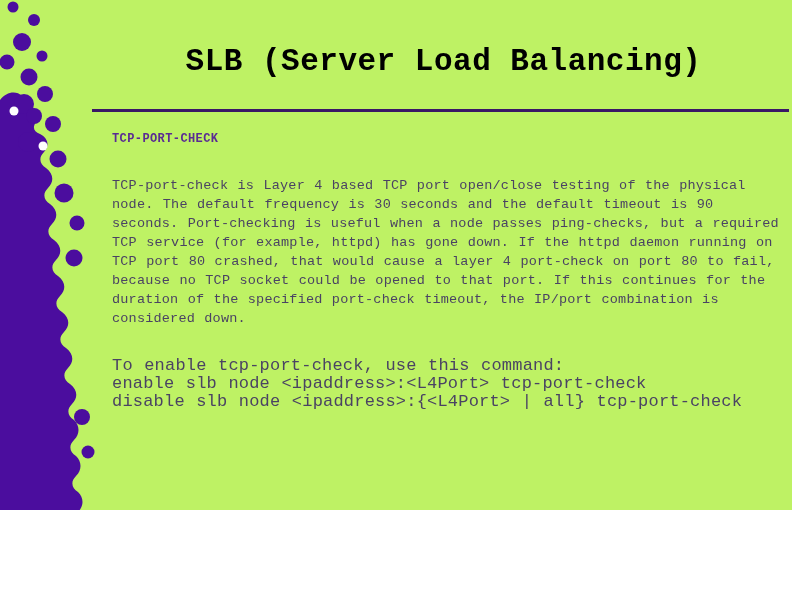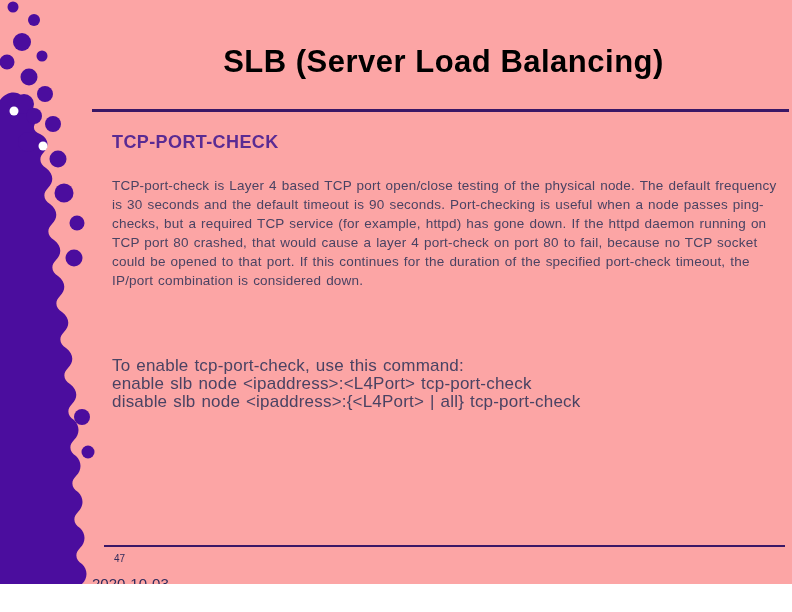--- a/index.html
+++ b/index.html
@@ -11,41 +11,42 @@
   }
   html,body{margin:0;padding:0;}
   body{
     width:792px;height:612px;
     background:#ffffff;
     font-family:"Liberation Sans", sans-serif;
     overflow:hidden;
   }
   .slide{
     position:relative;
-    width:792px;height:584px;
-    background:#fca5a5;
+    width:792px;height:510px;
+    background:#bef264;
     overflow:hidden;
+    font-family:Liberation Mono, monospace;
   }
   .deco{
     position:absolute;left:0;top:0;width:100px;height:612px;
   }
   .title{
     position:absolute;left:95px;right:0;top:44px;
     text-align:center;
     font-size:31px;font-weight:bold;color:#000000;
     letter-spacing:0.5px;
     white-space:nowrap;
   }
   .rule-top{
     position:absolute;left:92px;right:3px;top:109px;height:3px;
     background:var(--rule);
   }
   .section-heading{
     position:absolute;left:112px;
-    font-size:18px;font-weight:bold;color:var(--heading);
+    font-size:12px;font-weight:bold;color:var(--heading);
     letter-spacing:0.4px;
     white-space:nowrap;
   }
   .h1{top:132px;}
   .h2{top:314px;}
   .paragraph{
     position:absolute;left:112px;top:176px;width:676px;
     font-size:13.5px;line-height:19px;color:var(--body);
     letter-spacing:0.2px;word-spacing:1px;
     text-align:left;

